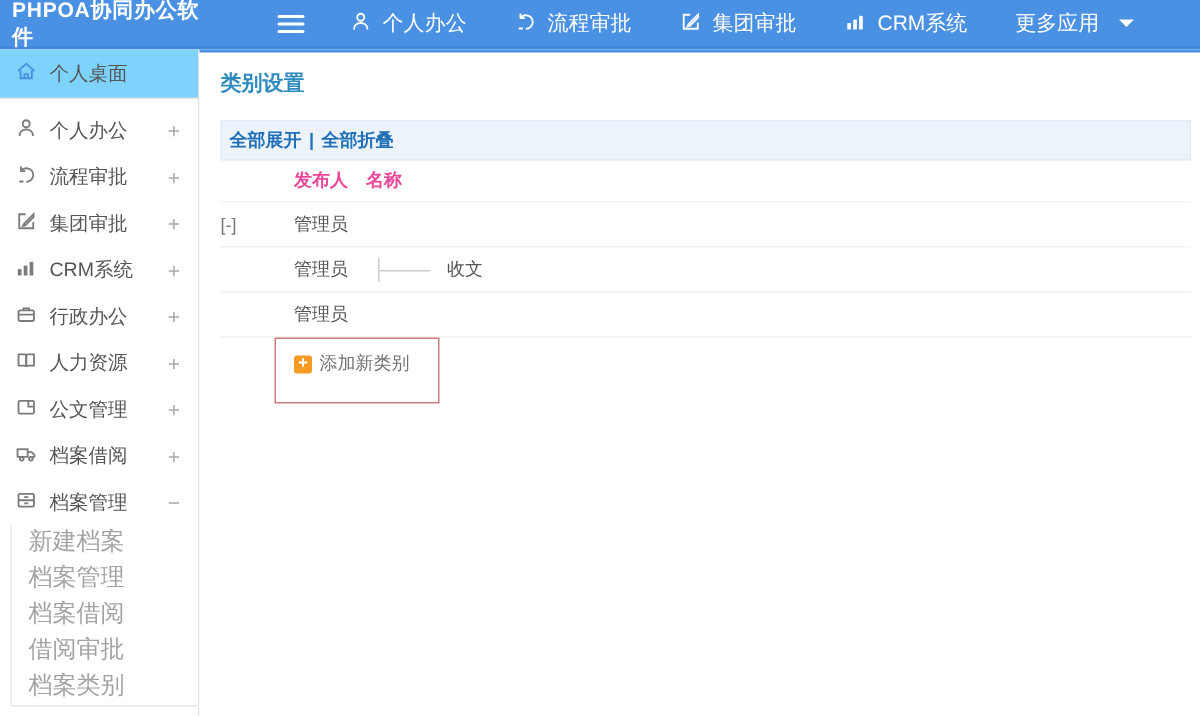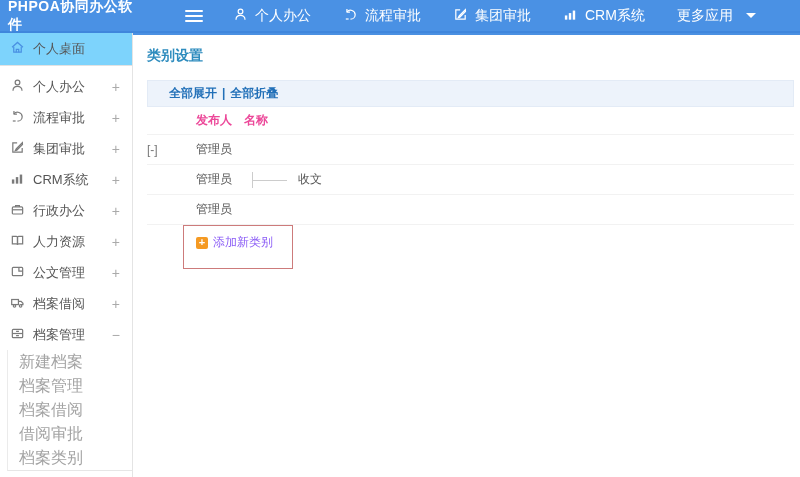--- a/index.html
+++ b/index.html
@@ -35,40 +35,40 @@
   .side-item svg { width:15px; height:15px; color:#7b7b7b; flex-shrink:0; }
   .side-item .lbl { flex:1; }
   .side-item .tgl { color:#aaa; font-size:14px; }
   .submenu { margin-left:7px; border-left:1px solid #ebebeb; border-bottom:1px solid #e6e6e6; }
   .sub-item { height:24px; line-height:24px; padding-left:11px; font-size:16px; color:#a3a3a3; cursor:pointer; }
 
   
   .content { flex:1; border-top:2px solid #4a90e2; background:#fff; padding:0 6px 0 14px; min-width:0; }
   .page-title { margin-top:12px; font-size:14px; font-weight:bold; color:#2e8cbe; }
   .toolbar { margin-top:15px; height:27px; line-height:25px; background:#edf3fb;
-             border:1px solid #e3ebf6; padding-left:21px; font-size:12px; font-weight:bold; color:#2270b8; }
+             border:1px solid #e3ebf6; padding-left:5px; font-size:12px; font-weight:bold; color:#2270b8; }
   .toolbar a { color:#2270b8; text-decoration:none; cursor:pointer; }
   .toolbar .sep { margin:0 5px; }
 
   .tbl { font-size:12px; color:#555; }
   .trow { height:30px; display:flex; align-items:center; border-bottom:1px solid #f2f2f2; }
   .trow.head { height:28px; font-weight:bold; color:#ec4899; }
   .c1 { width:49px; color:#777; }
   .c2 { width:48px; }
   .c3 { flex:1; display:flex; align-items:center; }
   .tree { display:inline-block; width:40px; height:16px; margin:0 6px 0 8px;
           border-left:1px solid #ccc; position:relative; }
   .tree::after { content:""; position:absolute; left:0; right:5px; top:50%; border-top:1px solid #ccc; }
 
   .add-wrap { margin-left:36px; margin-top:0; width:110px; height:44px;
               border:1px solid #cd7b7b; padding:8px 0 0 12px; }
   .add-link { display:flex; align-items:center; gap:5px; cursor:pointer; text-decoration:none; }
   .plus-box { width:12px; height:12px; background:#f59a23; border-radius:2px; color:#fff;
               font-size:11px; font-weight:bold; line-height:11px; text-align:center; }
-  .add-txt { font-size:12px; color:#8b5cf6; }
+  .add-txt { font-size:12px; color:#737373; }
 </style>
 </head>
 <body>
 
 <div class="page">
 
   <div class="topbar">
     <div class="logo">PHPOA协同办公软件</div>
     <div class="hamburger">
       <div class="bar"></div>

